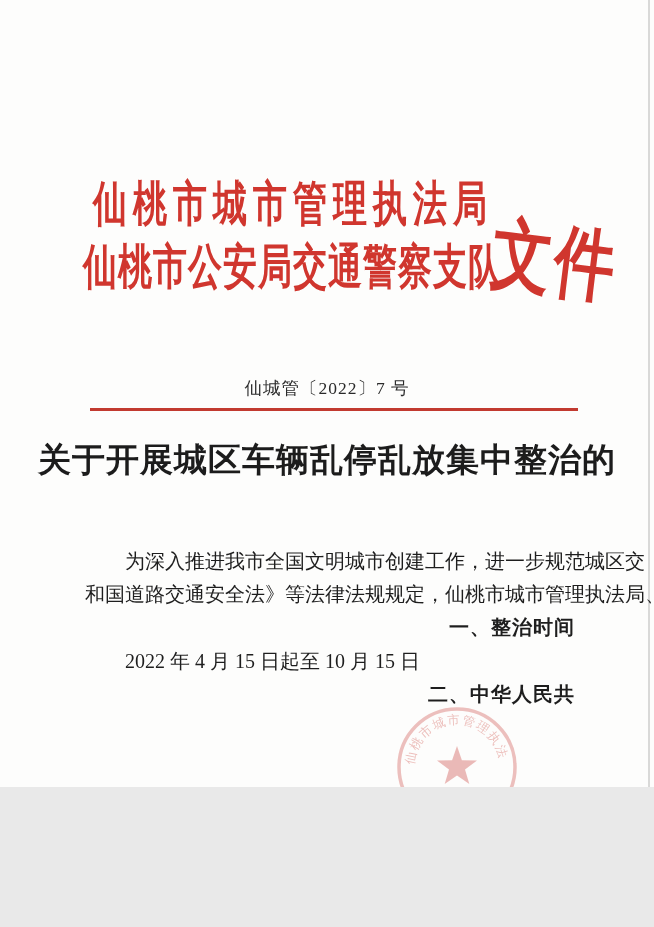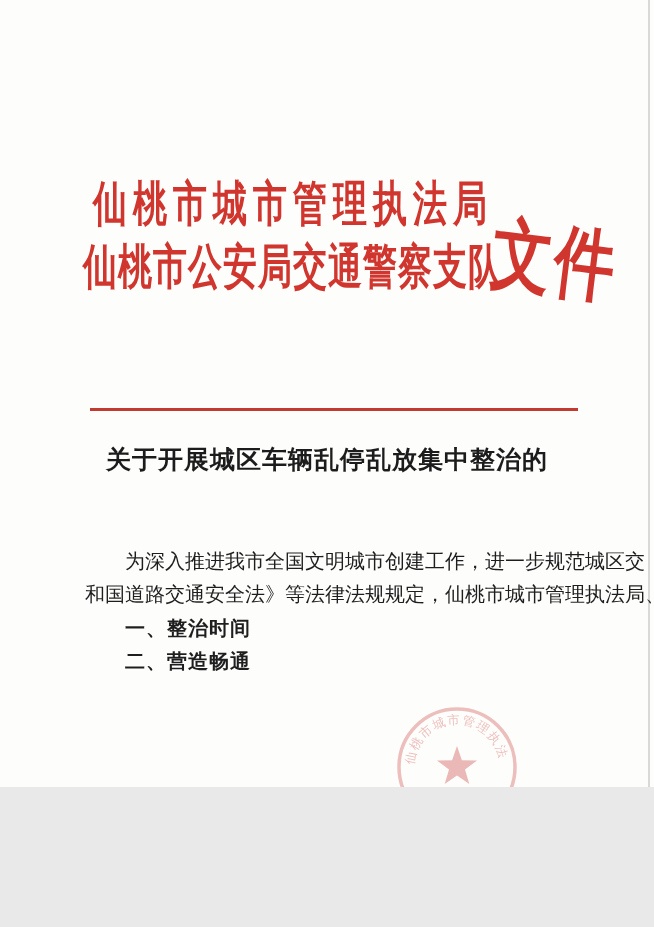--- a/index.html
+++ b/index.html
@@ -44,37 +44,38 @@
   }
   .red-rule{
     position:absolute;left:90px;top:408px;width:488px;height:3px;
     background:#c23a30;
   }
   
   .doc-title{
     position:absolute;left:0;top:443px;width:654px;
     text-align:center;
     font-weight:bold;
-    font-size:25px;line-height:34px;
+    font-size:33px;line-height:34px;
     letter-spacing:1px;color:#1c1c1c;
   }
   .doc-title .t2{letter-spacing:2px;}
   
   .body-text{
     position:absolute;left:85px;top:545px;width:490px;
     font-size:20px;line-height:33.4px;color:#1e1e1e;
   }
   .body-text .line{white-space:nowrap;}
   .body-text .indent{text-indent:2em;}
   .sec-heading{
-    font-family:Liberation Sans, sans-serif;
+    font-family:Liberation Mono, monospace;
     font-weight:bold;
     text-indent:2em;
     letter-spacing:1px;
     white-space:nowrap;
+    text-align:right;
   }
   
   .seal{
     position:absolute;left:392px;top:702px;width:130px;height:130px;
     opacity:.62;filter:blur(.4px);
     mix-blend-mode:multiply;
   }
   
   .scan-band{
     position:absolute;left:0;top:872px;width:654px;height:49px;
@@ -93,32 +94,34 @@
 <body>
 
 <div class="page">
 
   <div class="agency-block">
     <span class="agency-line l1" style="color:#d0362e">仙桃市城市管理执法局</span>
     <span class="agency-line l2" style="color:#d0362e">仙桃市公安局交通警察支队</span>
   </div>
   <div class="doc-type" style="color:#d0362e">文件</div>
 
+  <div class="doc-number">仙城管〔2022〕7 号</div>
 
   <div class="red-rule"></div>
 
   <div class="doc-title">
     <div class="t1">关于开展城区车辆乱停乱放集中整治的</div>
   </div>
 
   <div class="body-text">
     <div class="line indent">为深入推进我市全国文明城市创建工作，进一步规范城区交</div>
     <div class="line">和国道路交通安全法》等法律法规规定，仙桃市城市管理执法局、</div>
     <div class="line sec-heading">一、整治时间</div>
-    <div class="line sec-heading">二、营造畅通</div>
+    <div class="line indent">2022 年 4 月 15 日起至 10 月 15 日</div>
+    <div class="line sec-heading">二、中华人民共</div>
   </div>
 
   <div class="seal">
     <svg width="130" height="130" viewBox="0 0 130 130">
       <defs>
         <path id="sealArc" d="M 22,65 A 43,43 0 1 1 108,65" fill="none"></path>
       </defs>
       <circle cx="65" cy="65" r="58" fill="none" stroke="rgba(205,72,66,0.55)" stroke-width="3.5"></circle>
       <polygon points="65,44 69.9,58.2 85,58.5 73,67.6 77.3,82 65,73.4 52.7,82 57,67.6 45,58.5 60.1,58.2" fill="rgba(205,72,66,0.6)"></polygon>
       <text font-size="12.5" letter-spacing="1.5" font-family="Liberation Serif, serif" fill="rgba(205,72,66,0.55)">

